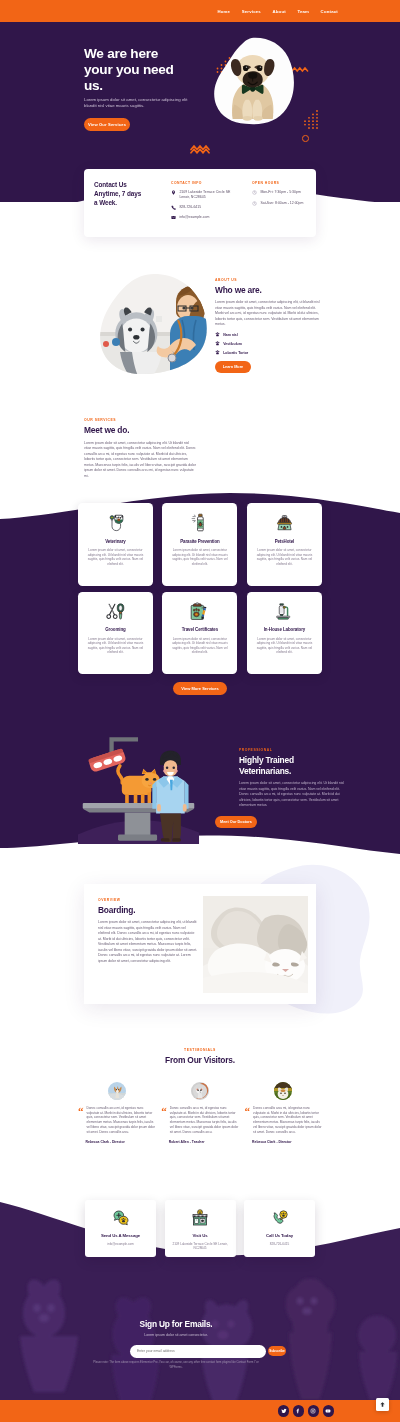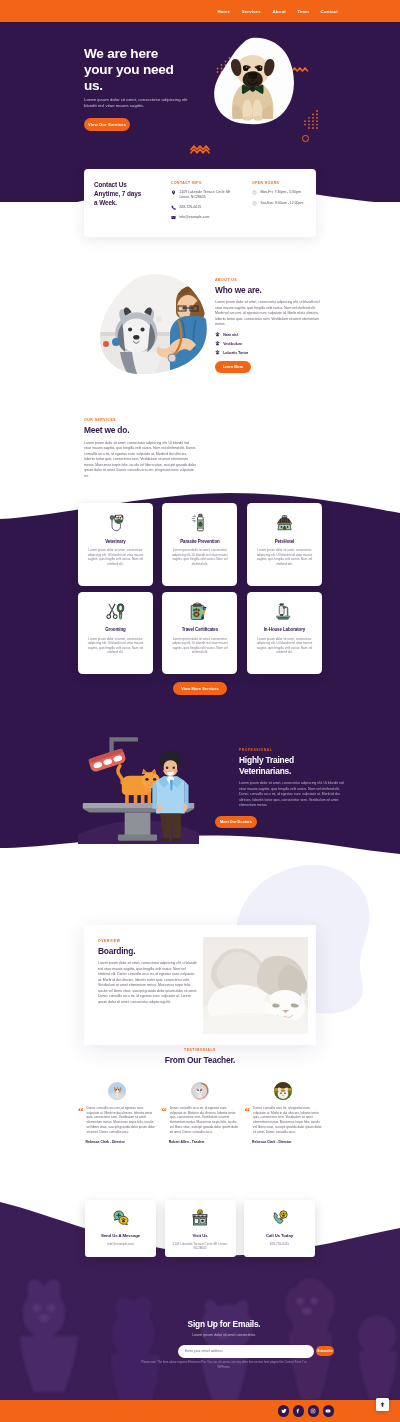--- a/index.html
+++ b/index.html
@@ -75,21 +75,21 @@
   
   .vet-illus{position:absolute;left:76px;top:722px;width:125px;height:122px;}
   .vet-txt{position:absolute;left:215px;top:748px;width:108px;margin-left:24px;}
   .vet-txt .sec-h2{font-size:8.4px;line-height:11px;margin-top:3.2px;color:#fff;}
   .vet-txt .eyebrow{color:#F26516;}
   .vet-txt p{color:#bfb2ca;font-size:3.5px;line-height:5.5px;margin-top:4.2px;letter-spacing:-.03px;}
   .vet-btn{position:absolute;left:215px;top:816px;width:42px;height:11.5px;font-size:3.8px;}
 
   
   .board-blob{position:absolute;left:230px;top:862px;width:150px;height:152px;}
-  .board-card{position:absolute;left:84px;top:925px;width:232px;height:120px;background:#fff;box-shadow:0 5px 20px rgba(60,30,90,.10);}
+  .board-card{position:absolute;left:84px;top:884px;width:232px;height:120px;background:#fff;box-shadow:0 5px 20px rgba(60,30,90,.10);}
   .board-txt{position:absolute;left:14px;top:14px;width:100px;}
   .board-txt .sec-h2{font-size:8.4px;line-height:11px;margin-top:3.2px;}
   .board-txt p{color:#6a5f75;font-size:3.5px;line-height:5.5px;margin-top:4px;letter-spacing:-.03px;}
   .board-photo{position:absolute;left:119px;top:12px;width:105px;height:97px;overflow:hidden;}
 
   
   .testi-head{position:absolute;left:0;top:1048px;width:400px;text-align:center;}
   .testi-head .eyebrow{display:block;}
   .testi-head .sec-h2{font-size:8.4px;line-height:11px;margin-top:3.2px;display:block;}
   .testi-row{position:absolute;left:78px;top:1082px;width:244px;display:flex;gap:6px;}
@@ -104,21 +104,21 @@
   .cband{position:absolute;left:0;top:1190px;width:400px;height:232px;overflow:hidden;}
   .cband-bg{position:absolute;left:0;top:0;width:400px;height:232px;}
   .cb-cards{position:absolute;left:85px;top:1200px;width:230px;display:flex;justify-content:space-between;z-index:8;}
   .cb-card{width:71px;height:57px;background:#fff;border-radius:3px;box-shadow:0 4px 12px rgba(30,8,45,.16);
     display:flex;flex-direction:column;align-items:center;padding-top:9px;}
   .cb-ico{width:18px;height:18px;line-height:0;margin-bottom:6px;}
   .cb-title{color:#30164A;font-size:4.3px;font-weight:700;letter-spacing:-.08px;margin-bottom:4px;}
   .cb-sub{color:#857b8f;font-size:3.1px;line-height:4.3px;text-align:center;padding:0 6px;}
 
   
-  .nl{position:absolute;left:0;top:1320px;width:352px;text-align:center;z-index:9;margin-left:48px;}
+  .nl{position:absolute;left:0;top:1320px;width:352px;text-align:center;z-index:9;}
   .nl h3{color:#fff;font-size:8.4px;font-weight:700;letter-spacing:-.2px;line-height:9.4px;}
   .nl .sub{color:#c4b8cf;font-size:3.6px;margin-top:3.4px;}
   .nl-form{margin:8px 0 0 130px;width:156px;height:12.5px;display:flex;align-items:center;gap:2.2px;}
   .nl-form input{flex:1;height:13px;border:0;outline:0;font-size:3.4px;color:#8d8197;font-family:inherit;background:#fff;border-radius:20px;padding:0 7px;}
   .nl-sub{width:18px;height:10.8px;font-size:3.2px;border:0;cursor:pointer;flex:0 0 18px;}
   .nl-note{color:#a294b0;font-size:2.75px;line-height:4.2px;margin:4px auto 0;width:166px;}
 
   
   .footer{position:absolute;left:0;bottom:0;width:400px;height:22px;background:#F26516;z-index:30;}
   .socials{position:absolute;right:66px;top:5px;display:flex;gap:3.4px;}
@@ -598,21 +598,21 @@
   </svg>
   <section class="vet-txt">
     <div class="eyebrow">PROFESSIONAL</div>
     <h2 class="sec-h2">Highly Trained Veterinarians.</h2>
     <p>Lorem ipsum dolor sit amet, consectetur adipiscing elit. Ut blandit nisl vitae mauris sagittis, quis fringilla velit varius. Nam vel eleifend elit. Donec convallis arcu mi, id egestas nunc vulputate at. Morbi id dui ultricies, lobortis tortor quis, consectetur sem. Vestibulum sit amet elementum metus.</p>
   </section>
   <a class="btn vet-btn" href="#">Meet Our Doctors</a>
 
   <div class="testi-head">
     <span class="eyebrow">TESTIMONIALS</span>
-    <span class="sec-h2">From Our Teacher.</span>
+    <span class="sec-h2">From Our Visitors.</span>
   </div>
   <div class="testi-row">
     <div class="testi">
       <span class="testi-av"><svg viewBox="0 0 18 18" width="18" height="18">
         <rect width="18" height="18" fill="#b9d3e8"></rect>
         <path d="M0 11h18v7H0z" fill="#cfd7d9"></path>
         <path d="M0 13c3-1 7-2 11-1l7 2v4H0z" fill="#d8dde0"></path>
         <path d="M6.3 4.6l2.4 3.2 1-3.8 1.1 3.8 2.4-3.2c.7 1.3.3 3.4-.6 4.6-.9 1.2-1.9 1.8-2.9 1.8s-2-0.6-2.9-1.8c-.9-1.2-1.2-3.3-.5-4.6z" fill="#c98b4e"></path>
         <path d="M8.6 7.2h1.6l.6 2.6c0 .8-.6 1.4-1.4 1.4s-1.4-.6-1.4-1.4z" fill="#f2efe8"></path>
         <path d="M8.2 10.8h2.2l.8 5.2H7.4z" fill="#e7e3da"></path>

